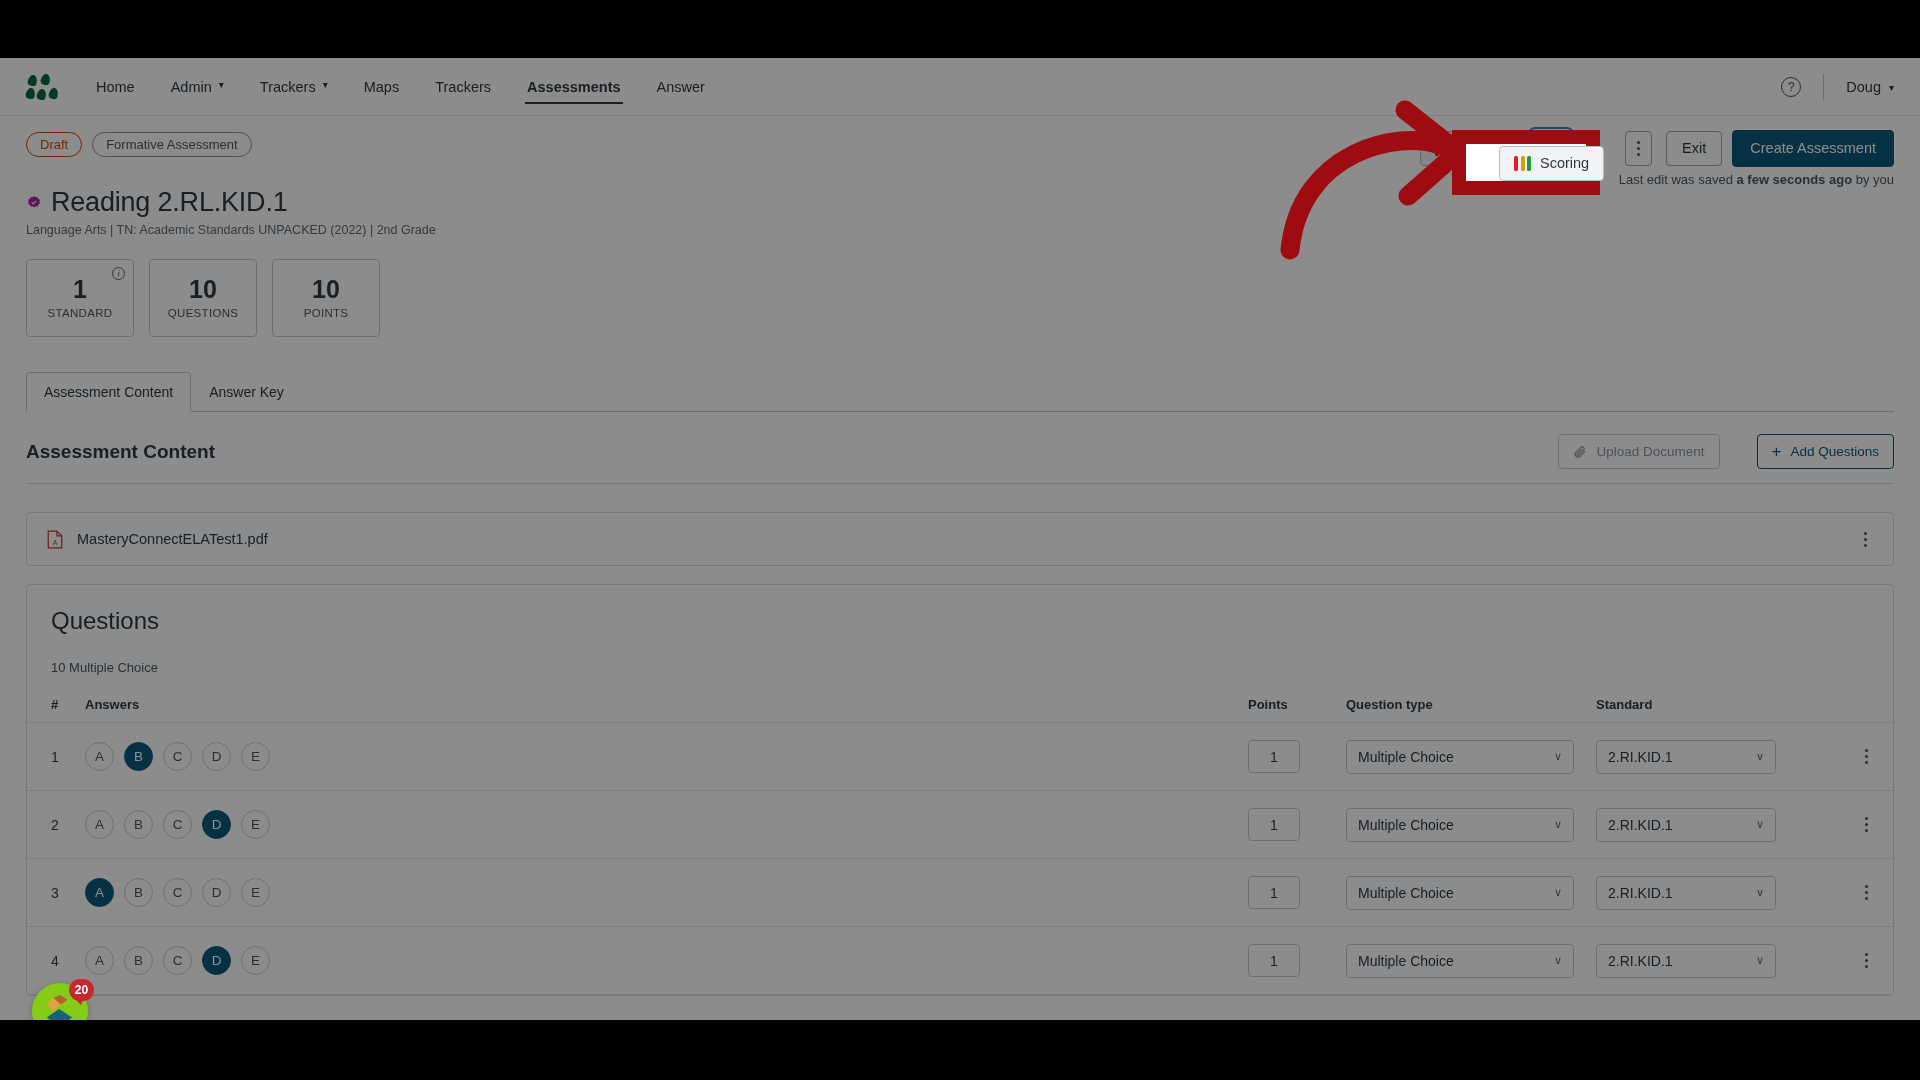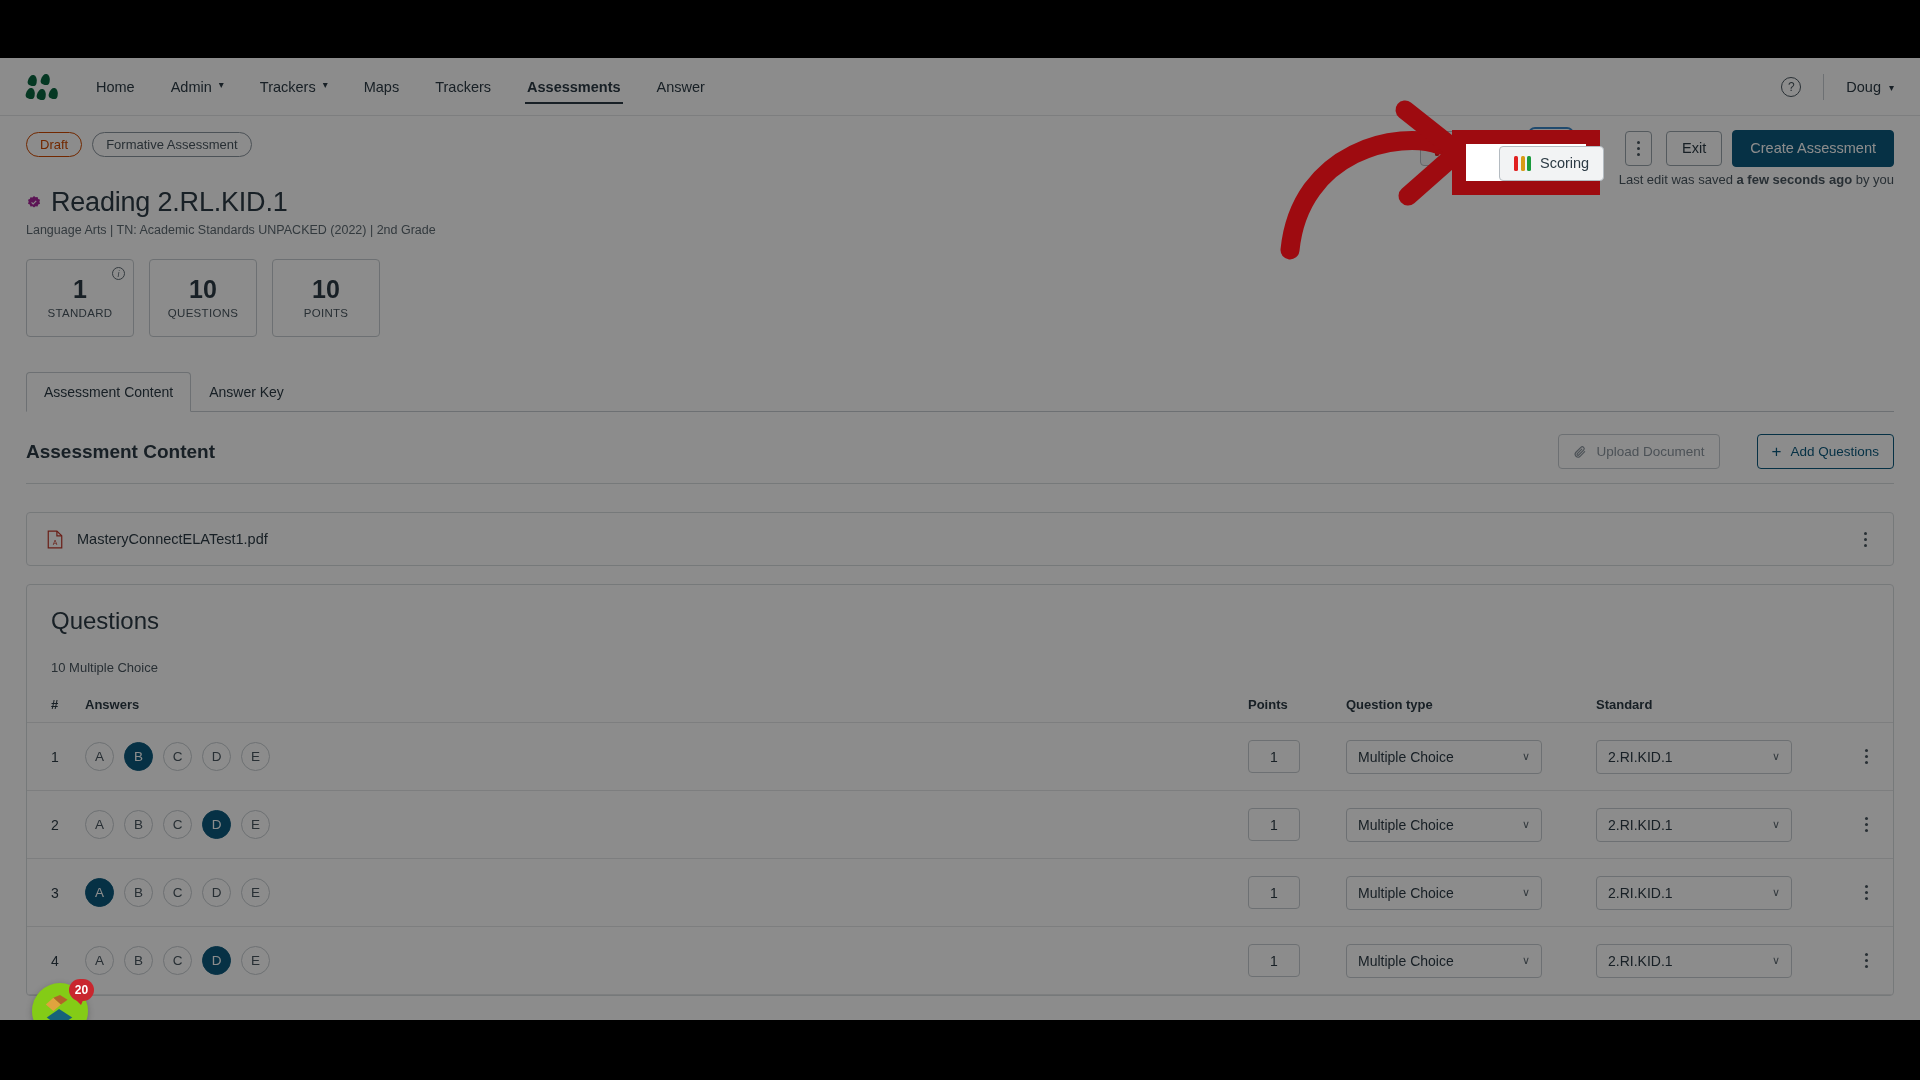--- a/index.html
+++ b/index.html
@@ -194,22 +194,22 @@
   .pts-box {
     width: 52px; height: 33px; border: 1px solid #c7cdd1; border-radius: 4px;
     display: flex; align-items: center; justify-content: center;
     font-size: 14px; color: #2d3b45; background: #fff; cursor: text;
   }
   .sel-box {
     height: 34px; border: 1px solid #c7cdd1; border-radius: 4px; background: #fff;
     display: flex; align-items: center; padding: 0 11px;
     font-size: 14px; color: #2d3b45; cursor: pointer;
   }
-  .sel-box.type { width: 196px; }
-  .sel-box.std { width: 196px; }
+  .sel-box.type { width: 228px; }
+  .sel-box.std { width: 180px; }
   .sel-box .chev { margin-left: auto; font-size: 11px; color: #5e6a72; }
 
   
   .pendo {
     position: absolute; left: 32px; top: 925px; z-index: 60;
     width: 56px; height: 56px; border-radius: 50%; background: #84cc16;
     box-shadow: 0 2px 6px rgba(0,0,0,0.25);
     display: flex; align-items: center; justify-content: center;
   }
   .pendo .badge {

